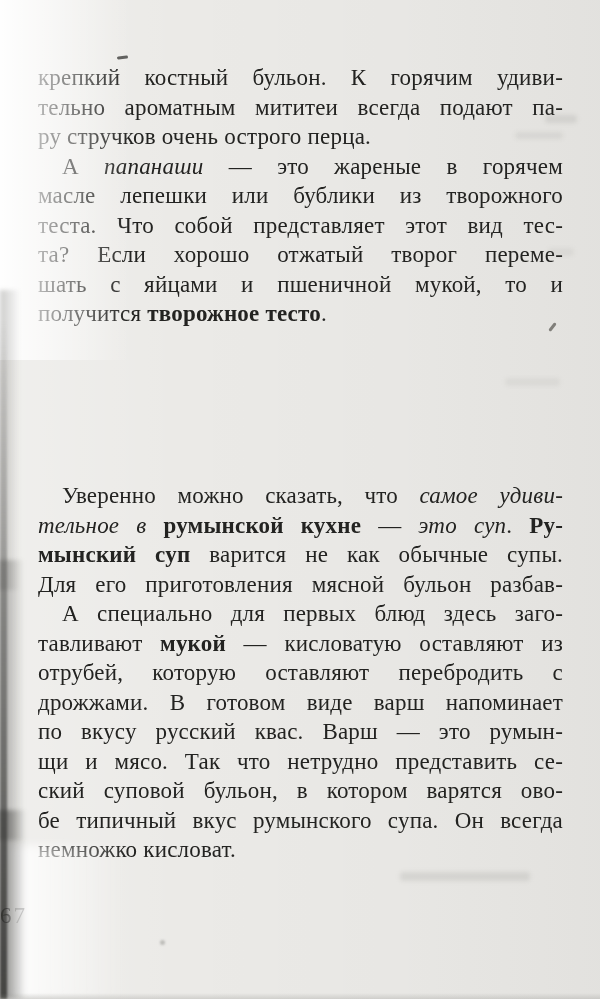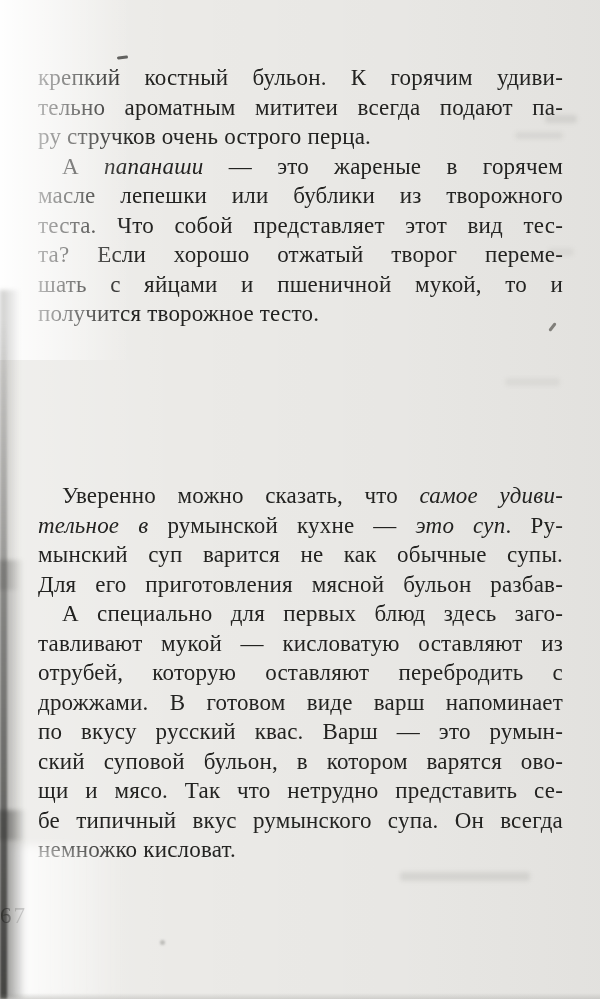--- a/index.html
+++ b/index.html
@@ -25,21 +25,21 @@
   .line {
     line-height: 29.5px;
     height: 29.5px;
     text-align: justify;
     text-align-last: justify;
     white-space: normal;
   }
   .line.last { text-align: left; text-align-last: left; }
   .line.ind  { padding-left: 24px; }
   .i { font-style: italic; }
-  .b { font-weight: normal; }
+  .b { font-weight: bold; }
 
   .heading {
     position: absolute;
     left: 28px;
     width: 525px;
     top: 388px;
     font-size: 23px;
     font-weight: bold;
     text-align: center;
     line-height: 30px;
@@ -117,22 +117,22 @@
     <div class="line ind"><span>Уверенно можно сказать, что </span><span class="i">самое удиви-</span></div>
     <div class="line"><span class="i">тельное в </span><span class="b">румынской кухне</span><span> — </span><span class="i">это суп</span><span>. </span><span class="b">Ру-</span></div>
     <div class="line"><span class="b">мынский суп</span><span> варится не как обычные супы.</span></div>
     <div class="line"><span>Для его приготовления мясной бульон разбав-</span></div>
 
     <div class="line ind"><span>А специально для первых блюд здесь заго-</span></div>
     <div class="line"><span>тавливают </span><span class="b">мукой</span><span> — кисловатую оставляют из</span></div>
     <div class="line"><span>отрубей, которую оставляют перебродить с</span></div>
     <div class="line"><span>дрожжами. В готовом виде варш напоминает</span></div>
     <div class="line"><span>по вкусу русский квас. Варш — это румын-</span></div>
+    <div class="line"><span>щи и мясо. Так что нетрудно представить се-</span></div>
     <div class="line"><span>ский суповой бульон, в котором варятся ово-</span></div>
-    <div class="line"><span>щи и мясо. Так что нетрудно представить се-</span></div>
     <div class="line"><span>бе типичный вкус румынского супа. Он всегда</span></div>
     <div class="line last"><span>немножко кисловат.</span></div>
   </div>
 
   <div class="pagenum">67</div>
 
   <div class="fx hl-top-left"></div>
   <div class="fx hl-bottom-left"></div>
   <div class="fx sh-mid1"></div>
   <div class="fx sh-mid2"></div>

